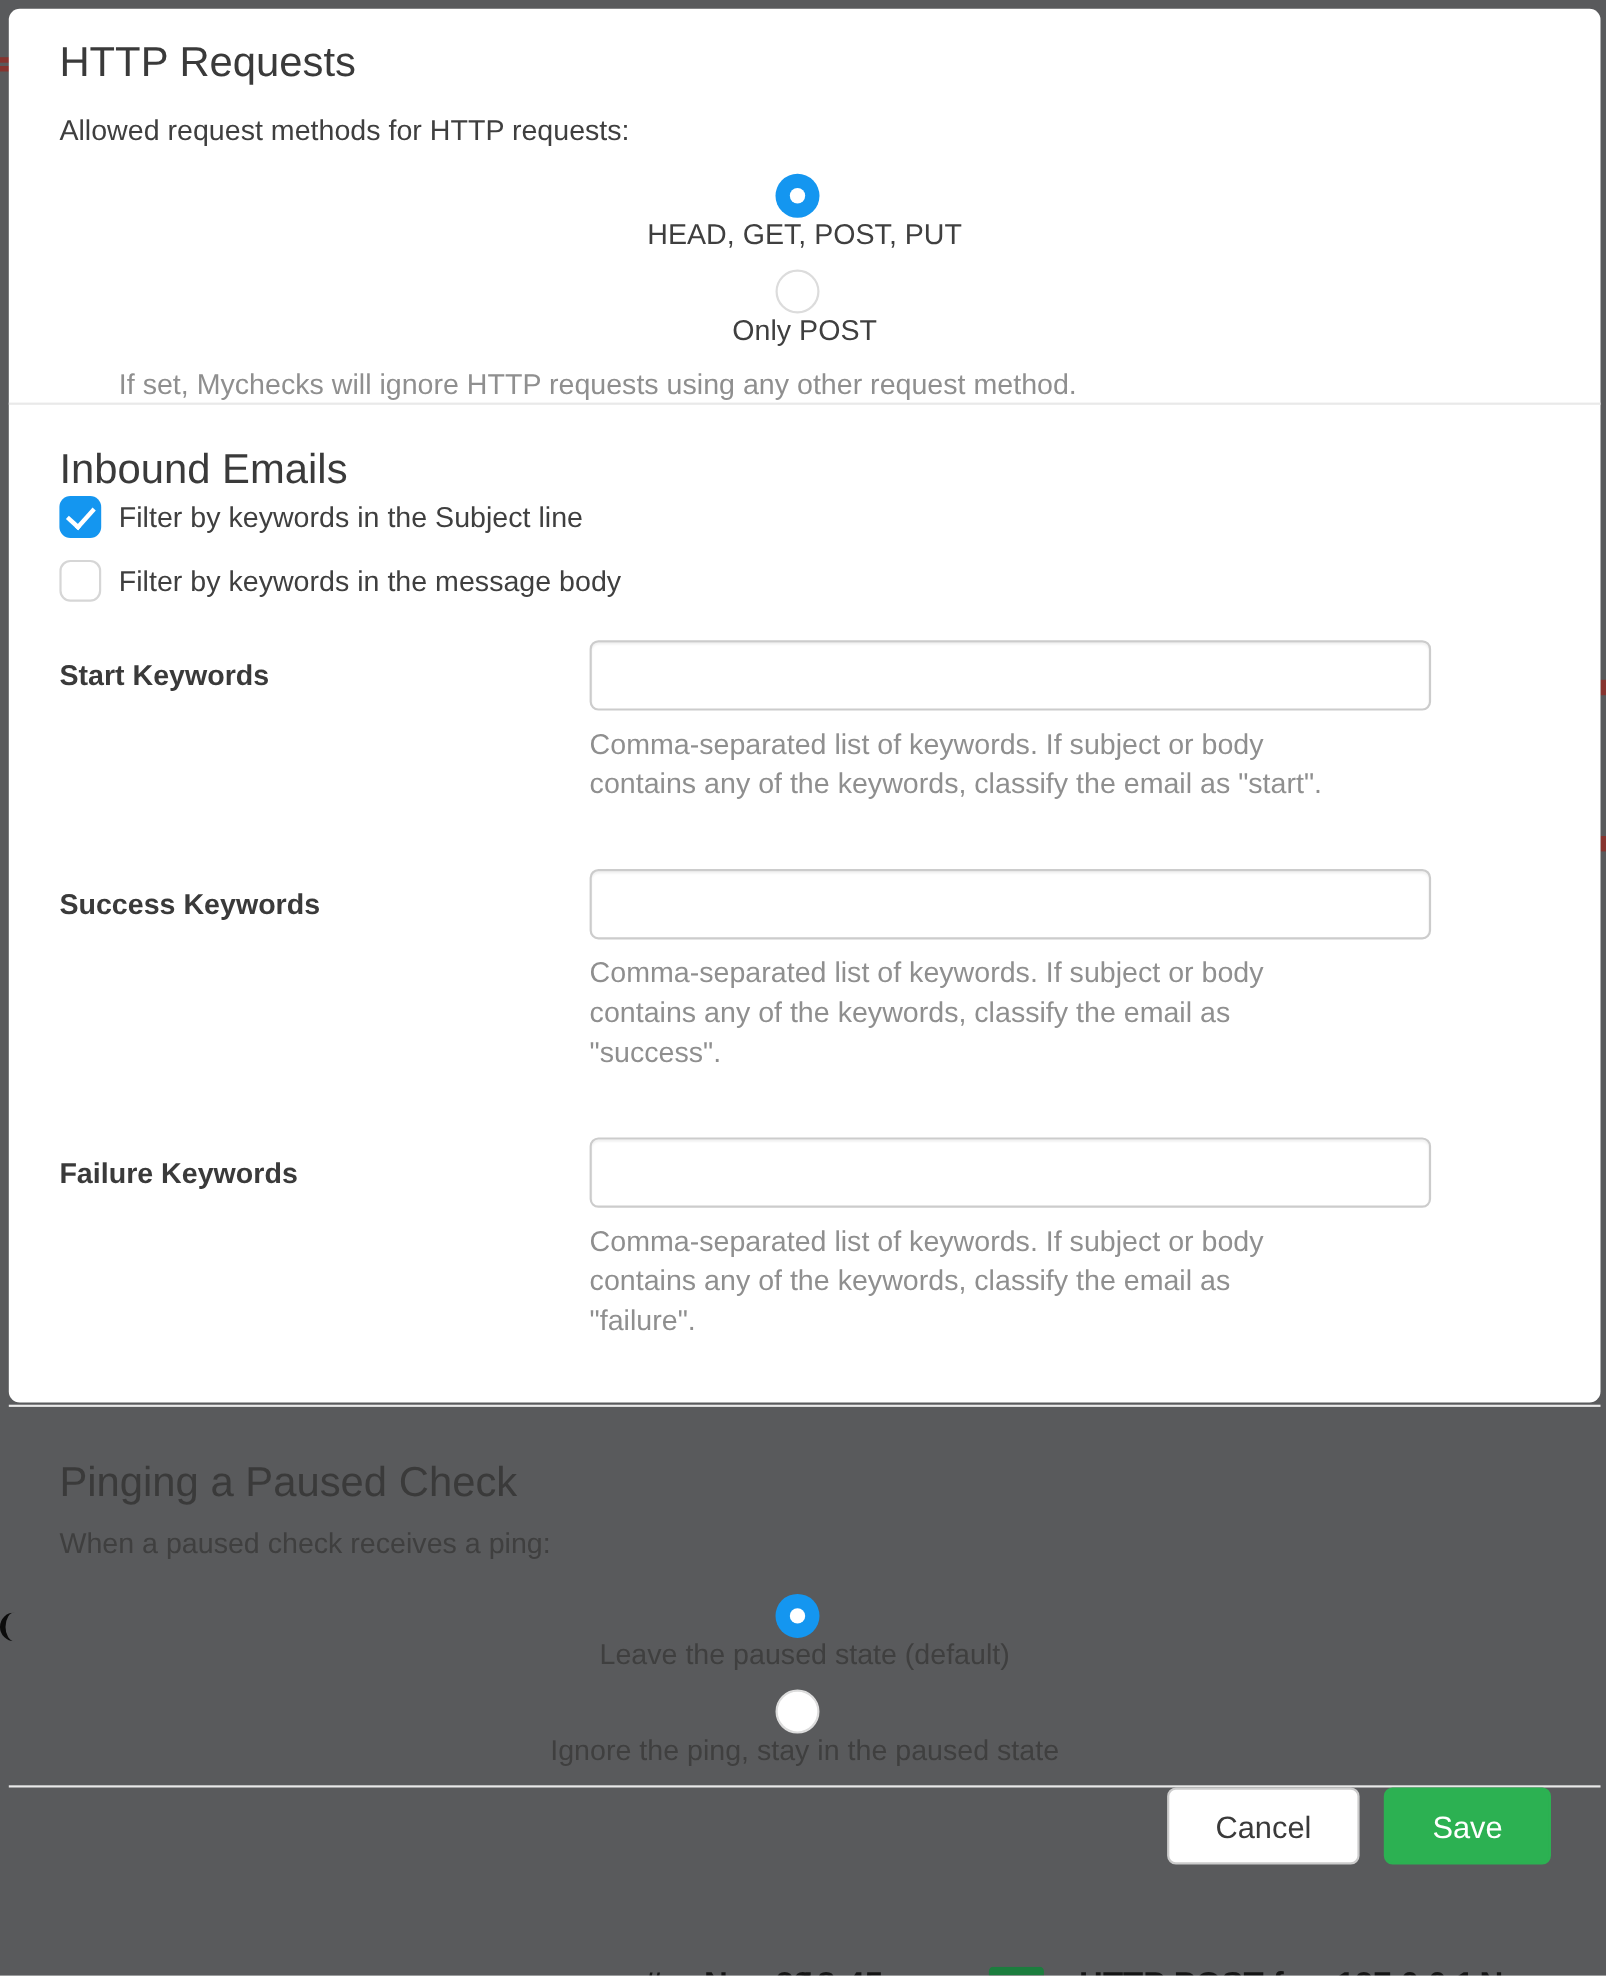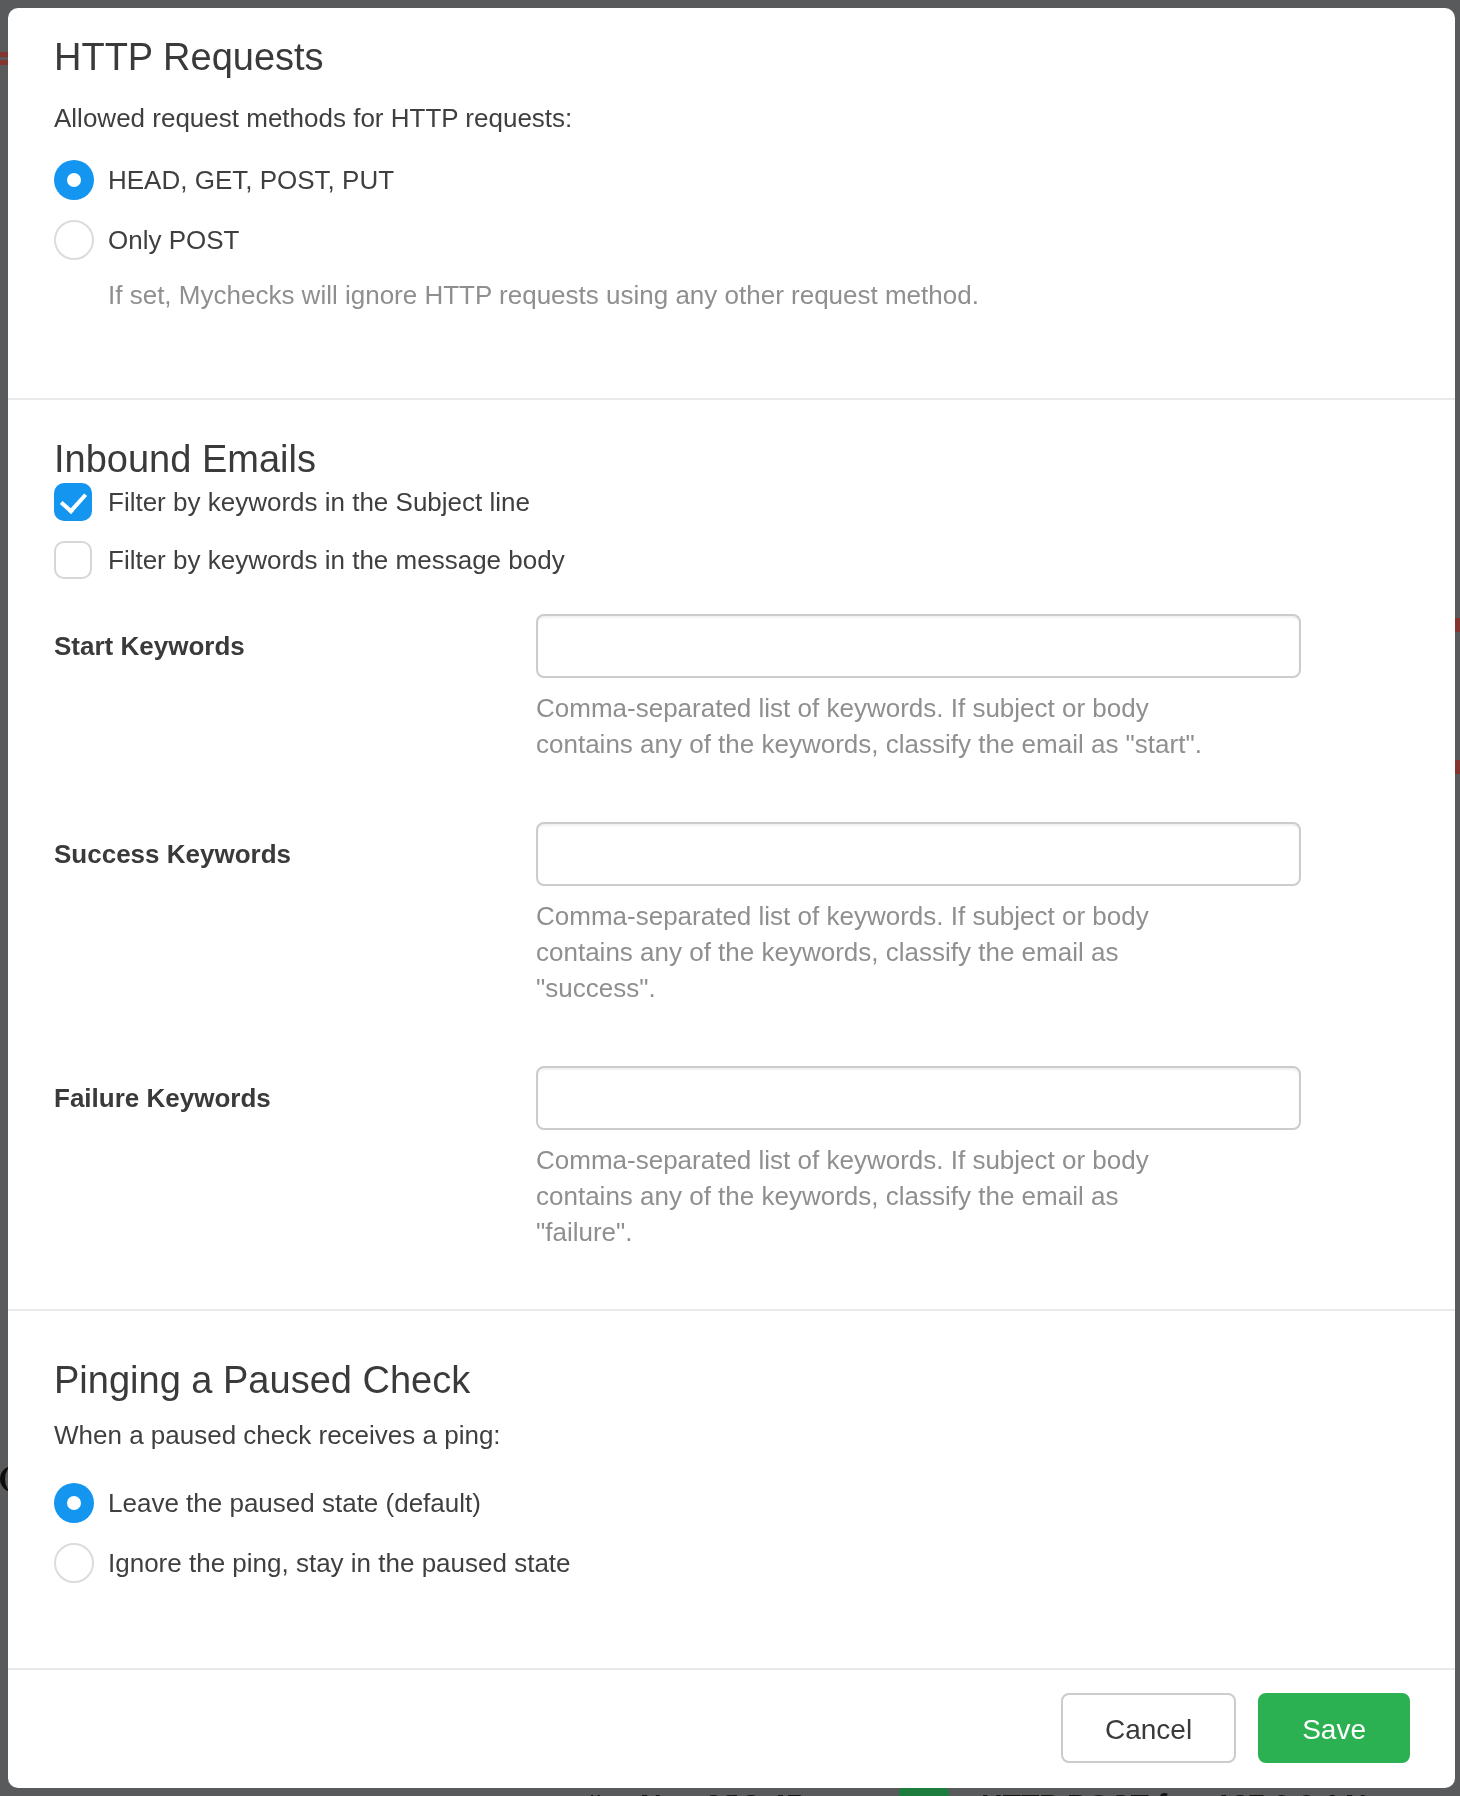--- a/index.html
+++ b/index.html
@@ -23,41 +23,41 @@
   .bg-row span{position:absolute;top:0;font-size:30px;font-weight:bold;color:#141414;line-height:34px;}
   .bg-row .f0{left:585px;}
   .bg-row .f1{left:640px;}
   .bg-row .f2{left:726px;}
   .bg-row .f3{left:981px;}
   .bg-row .f4{left:1215px;}
   .bg-row .f5{left:1345px;}
   .bg-badge{position:absolute;left:899px;top:0;width:50px;height:8px;background:#1c7d3e;border-radius:4px 4px 0 0;}
   
   .modal{
-    position:absolute;left:8px;top:8px;width:1447px;height:1780px;
+    position:absolute;left:8px;top:8px;width:1447px;height:1267px;
     background:#ffffff;border-radius:10px;z-index:1;
     box-sizing:border-box;display:flex;flex-direction:column;
   }
   .section{box-sizing:border-box;padding-left:46px;padding-right:46px;}
   .sec-1{height:392px;padding-top:26px;border-bottom:2px solid #e9e9e9;}
   .sec-2{height:911px;padding-top:36px;border-bottom:2px solid #e9e9e9;}
   .sec-3{height:359px;padding-top:46px;border-bottom:2px solid #e9e9e9;}
   .footer{height:116px;display:flex;align-items:center;justify-content:flex-end;
     padding-right:45px;box-sizing:border-box;gap:22px;}
   h2.sec-title{
     margin:0;font-size:38px;font-weight:400;color:#3a3a3a;line-height:46px;
   }
   .sec-1 h2{margin-bottom:22px;}
   .sec-2 h2{}
   .sec-3 h2{margin-bottom:16px;}
   p.intro{margin:0;font-size:26px;line-height:32px;color:#3f3f3f;}
   .sec-1 p.intro{margin-bottom:24px;}
   .sec-3 p.intro{margin-bottom:30px;}
   
-  .opt-row{display:flex;align-items:center;min-height:44px;margin-bottom:16px;}
+  .opt-row{display:flex;align-items:center;min-height:44px;margin-bottom:16px;flex-direction:column;}
   .radio{
     width:40px;height:40px;border-radius:50%;box-sizing:border-box;flex:0 0 auto;
     position:relative;margin-right:14px;
   }
   .radio.checked{background:#1496f0;}
   .radio.checked::after{
     content:"";position:absolute;left:13px;top:13px;width:14px;height:14px;
     border-radius:50%;background:#ffffff;
   }
   .radio.unchecked{background:#fff;border:2px solid #dcdcdc;}

